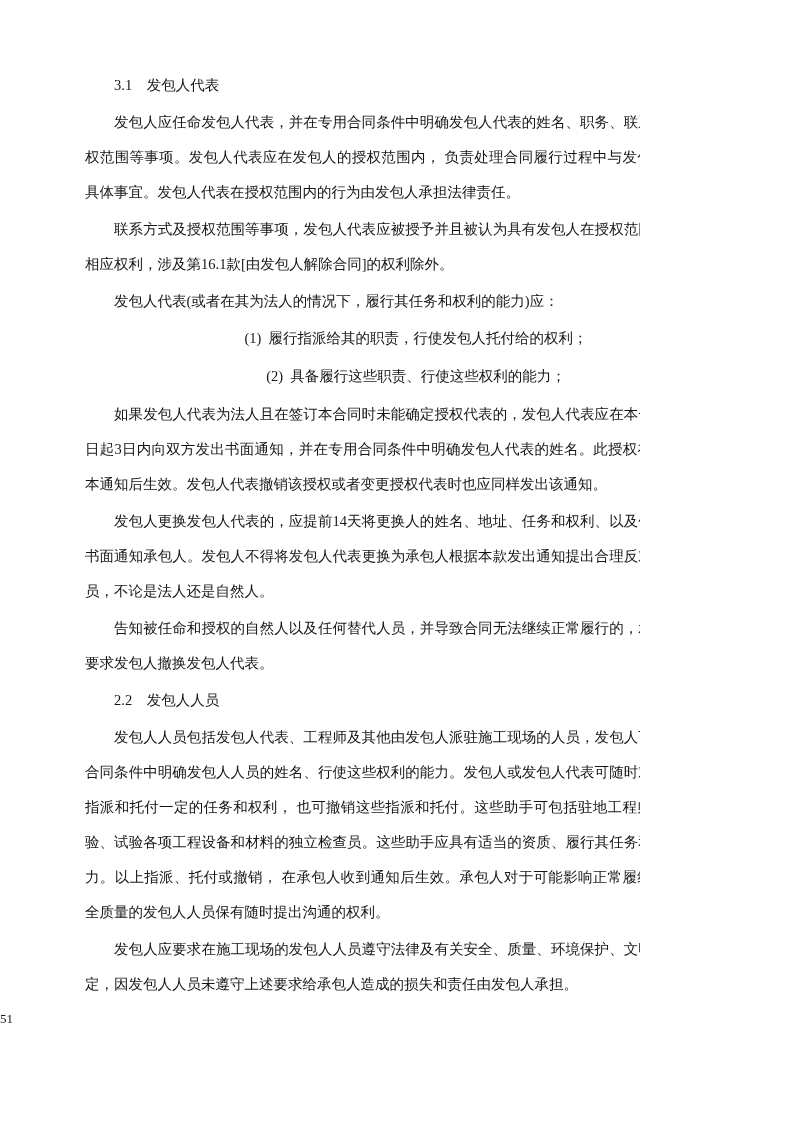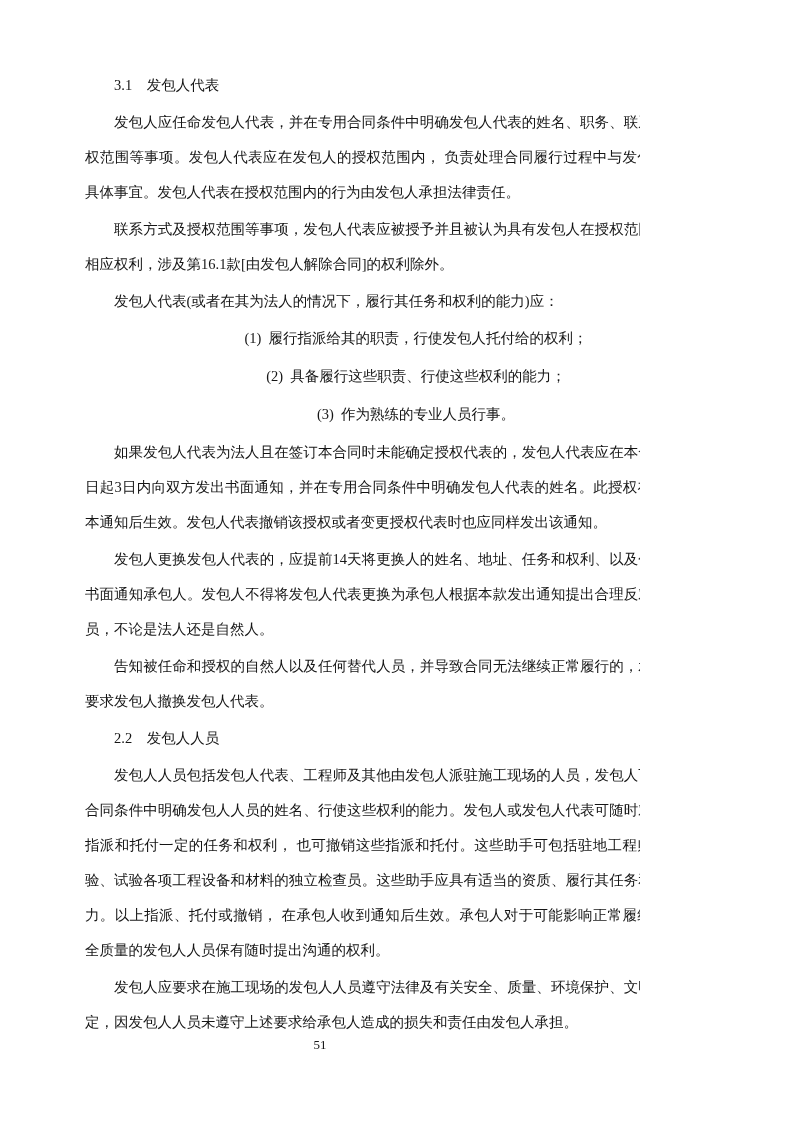--- a/index.html
+++ b/index.html
@@ -40,23 +40,23 @@
     padding-left: 29px;
     text-indent: 0;
     text-align: center;
   }
   .list-marker {
     display: inline-block;
     width: 31px;
   }
   .page-number {
     position: absolute;
-    left: 0; top: 1036px;
+    left: 0; top: 1010px;
     width: 100%;
-    text-align: center;
+    text-align: left;
     font-size: 13px;
     line-height: 18px;
   }
 </style>
 </head>
 <body>
 
 <div class="page">
   <div class="content">
 
@@ -65,21 +65,20 @@
     <p class="para">发包人应任命发包人代表，并在专用合同条件中明确发包人代表的姓名、职务、联系方式及授权范围等事项。发包人代表应在发包人的授权范围内， 负责处理合同履行过程中与发包人有关的具体事宜。发包人代表在授权范围内的行为由发包人承担法律责任。</p>
 
     <p class="para">联系方式及授权范围等事项，发包人代表应被授予并且被认为具有发包人在授权范围内享有的相应权利，涉及第16.1款[由发包人解除合同]的权利除外。</p>
 
     <p class="para">发包人代表(或者在其为法人的情况下，履行其任务和权利的能力)应：</p>
 
     <div class="list-row"><span class="list-marker">(1)</span><span>履行指派给其的职责，行使发包人托付给的权利；</span></div>
 
     <div class="list-row"><span class="list-marker">(2)</span><span>具备履行这些职责、行使这些权利的能力；</span></div>
 
-    <div class="list-row"><span class="list-marker">(3)</span><span>作为熟练的专业人员行事。</span></div>
 
     <p class="para">如果发包人代表为法人且在签订本合同时未能确定授权代表的，发包人代表应在本合同签订之日起3日内向双方发出书面通知，并在专用合同条件中明确发包人代表的姓名。此授权在双方收到本通知后生效。发包人代表撤销该授权或者变更授权代表时也应同样发出该通知。</p>
 
     <p class="para">发包人更换发包人代表的，应提前14天将更换人的姓名、地址、任务和权利、以及任命的日期书面通知承包人。发包人不得将发包人代表更换为承包人根据本款发出通知提出合理反对意见的人员，不论是法人还是自然人。</p>
 
     <p class="para">告知被任命和授权的自然人以及任何替代人员，并导致合同无法继续正常履行的，承包人可以要求发包人撤换发包人代表。</p>
 
     <p class="heading">2.2　发包人人员</p>
 
     <p class="para">发包人人员包括发包人代表、工程师及其他由发包人派驻施工现场的人员，发包人可以在专用合同条件中明确发包人人员的姓名、行使这些权利的能力。发包人或发包人代表可随时对一些助手指派和托付一定的任务和权利， 也可撤销这些指派和托付。这些助手可包括驻地工程师或担任检验、试验各项工程设备和材料的独立检查员。这些助手应具有适当的资质、履行其任务和权利的能力。以上指派、托付或撤销， 在承包人收到通知后生效。承包人对于可能影响正常履约或工程安全质量的发包人人员保有随时提出沟通的权利。</p>

